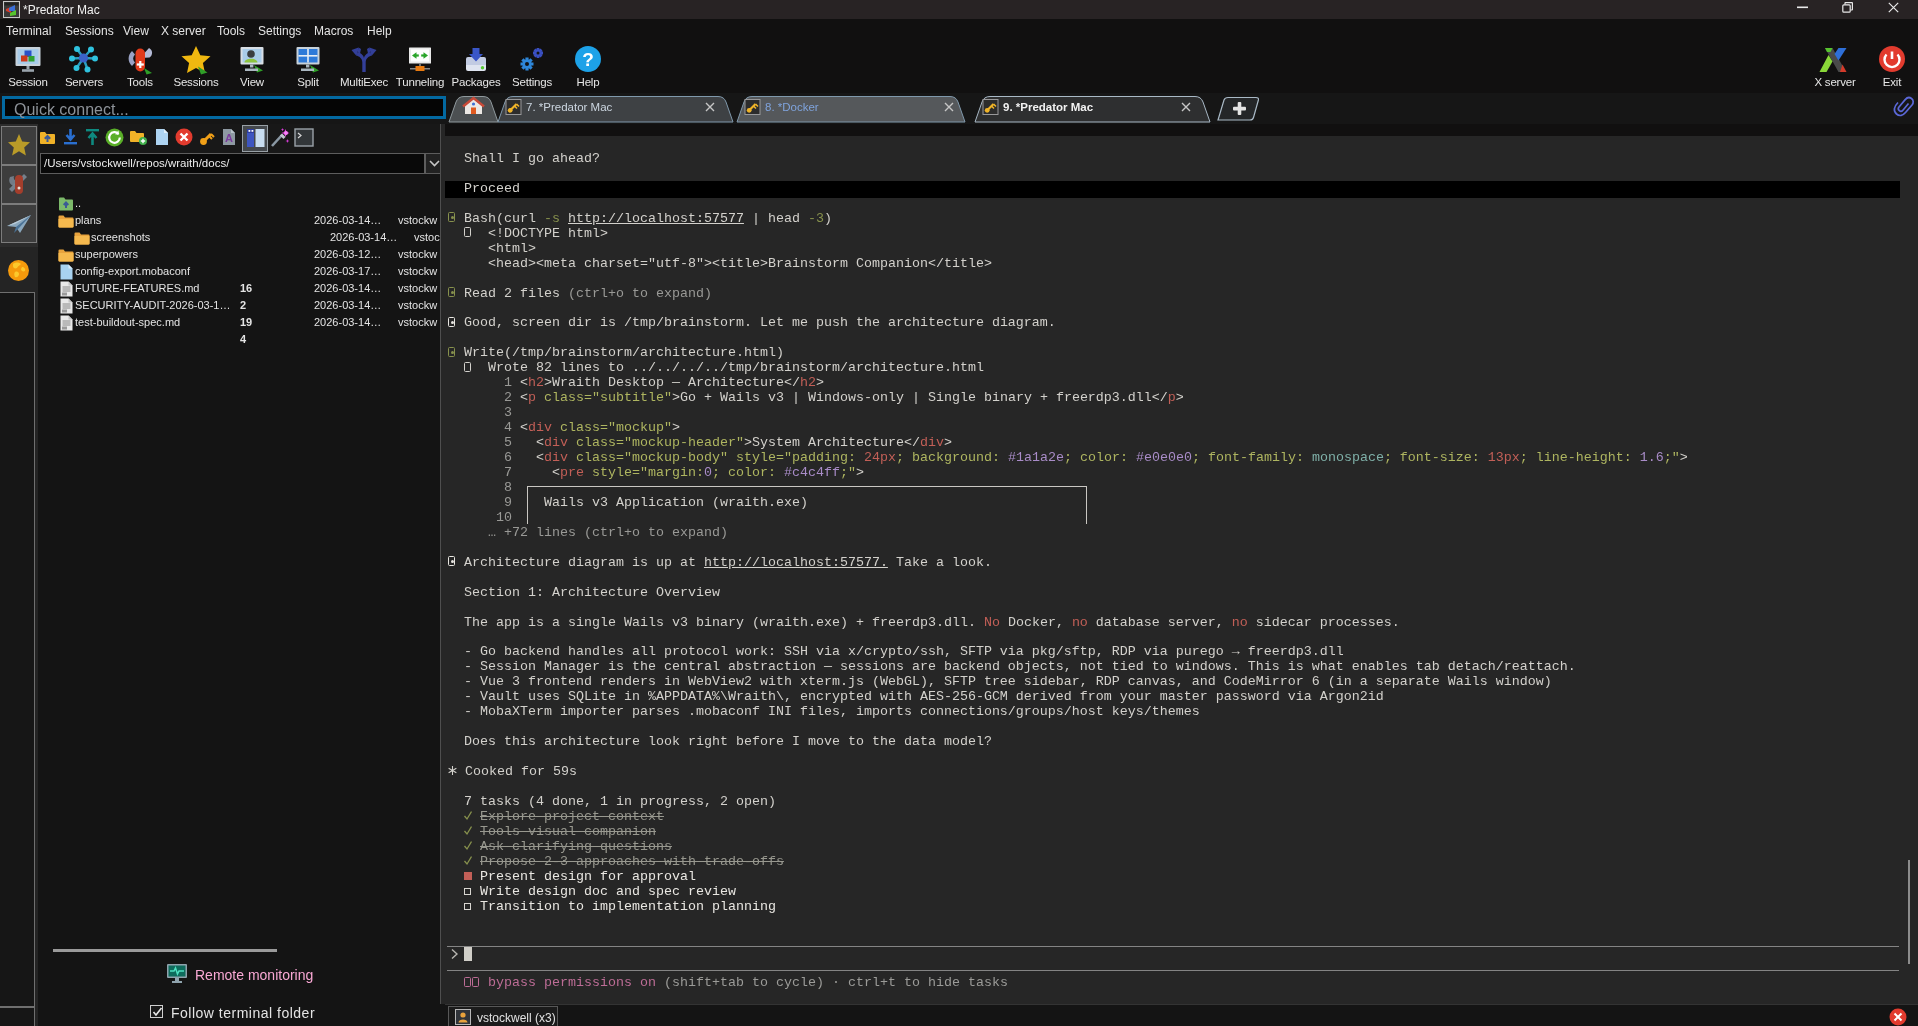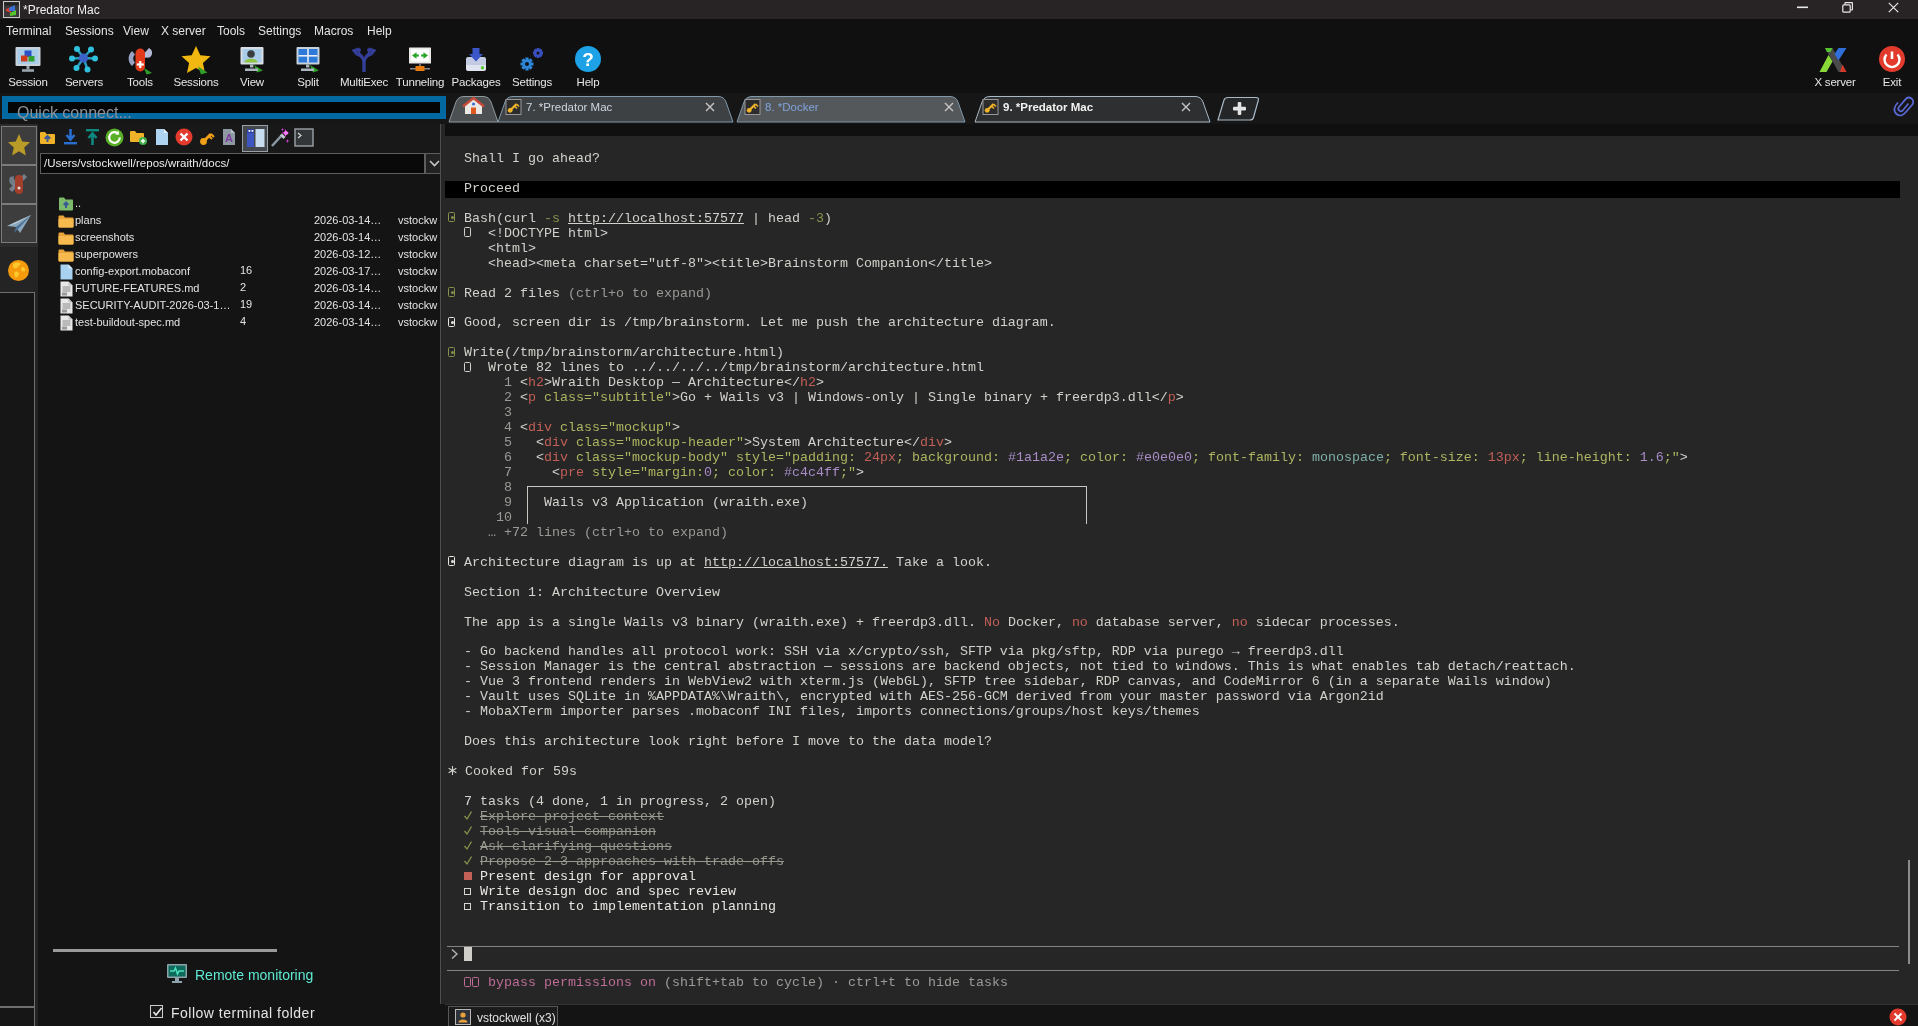--- a/index.html
+++ b/index.html
@@ -16,37 +16,37 @@
 #menubar span { position:absolute; top:5px; font-size:12px; color:#e4e4e4; }
 
 
 #toolbar { position:absolute; left:0; top:43px; width:1918px; height:50px; background:#111010; }
 .tbi { position:absolute; top:0; width:56px; height:50px; text-align:center; }
 .tbi svg { display:block; margin:2px auto 0 auto; }
 .tbi .lbl { display:block; font-size:11.5px; color:#e6e6e6; margin-top:1px; letter-spacing:-0.2px;}
 
 
 #qcrow { position:absolute; left:0; top:93px; width:1918px; height:31px; background:#161616; }
-#qc { position:absolute; left:2px; top:3px; width:444px; height:23px; background:#050505; border:6px solid #0369a1; }
+#qc { position:absolute; left:2px; top:3px; width:444px; height:23px; background:#050505; border:3px solid #0369a1; }
 #qc span { position:absolute; left:9px; top:2px; font-size:16px; color:#8d9298; }
 
 
 #strip { position:absolute; left:0; top:124px; width:38px; height:902px; background:#242424; }
 .stripbox { position:absolute; left:1px; width:36px; height:39px; background:#3d3d3d; border:1px solid #7c7c7c; }
 
 
 #fpanel { position:absolute; left:38px; top:124px; width:407px; height:902px; background:#141414; }
 #ftool { position:absolute; left:0; top:0; width:407px; height:29px; background:#181818; }
 #fpath { position:absolute; left:2px; top:29px; width:385px; height:21px; background:#090909; border:1px solid #5d5d5d; color:#ececec; font-size:11.5px; padding:3px 0 0 3px; }
 #fdrop { position:absolute; left:387px; top:29px; width:18px; height:21px; background:#222; border:1px solid #5d5d5d; }
 #fhead { position:absolute; left:0; top:48px; width:405px; height:23px; background:#2e3133; color:#d6d6d6; font-size:11.5px; }
 .hsep { position:absolute; top:2px; width:1px; height:18px; background:#5a5f62; }
 .frow { position:absolute; left:0; width:405px; height:17px; color:#e4e4e4; font-size:11px; }
 .frow .nm { position:absolute; left:37px; top:1px; }
-.frow .sz { position:absolute; left:202px; top:0; }
+.frow .sz { position:absolute; left:202px; top:18px;font-weight:bold; }
 .frow .dt { position:absolute; left:276px; top:1px; }
 .frow .ow { position:absolute; left:360px; top:1px; }
 
 
 #term { position:absolute; left:445px; top:136px; width:1473px; height:880px; background:#262626; }
 #termtext { position:absolute; left:3px; top:16px; font-family:"Liberation Mono", monospace; font-size:13.333px; line-height:14.95px; color:#d3d1cc; white-space:pre; }
 .dim { color:#999996; }
 .grn { color:#87914d; }
 .red { color:#c25f57; }
 .ppl { color:#a98cc8; }
@@ -397,21 +397,21 @@
     </div>
     <div class="frow" style="top:89px;">
       <svg class="abs folder" style="left:20px;top:1px;" width="16" height="15" viewBox="0 0 16 15">
           <path d="M0.5 2.5 Q0.5 1.5 1.5 1.5 L5.5 1.5 L7 3.5 L14.5 3.5 Q15.5 3.5 15.5 4.5 L15.5 12.5 Q15.5 13.5 14.5 13.5 L1.5 13.5 Q0.5 13.5 0.5 12.5 Z" fill="#e8a33d"></path>
           <path d="M0.5 5 L15.5 5 L15.5 12.5 Q15.5 13.5 14.5 13.5 L1.5 13.5 Q0.5 13.5 0.5 12.5 Z" fill="#f5b94e"></path>
         </svg>
       <span class="nm">plans</span>
         <span class="dt">2026-03-14…</span>
         <span class="ow">vstockw</span>
     </div>
-    <div class="frow" style="top:106px;">
+    <div class="frow" style="top:106px;margin-left:16px;">
       <svg class="abs" style="left:20px;top:1px;" width="16" height="15" viewBox="0 0 16 15">
           <path d="M0.5 2.5 Q0.5 1.5 1.5 1.5 L5.5 1.5 L7 3.5 L14.5 3.5 Q15.5 3.5 15.5 4.5 L15.5 12.5 Q15.5 13.5 14.5 13.5 L1.5 13.5 Q0.5 13.5 0.5 12.5 Z" fill="#e8a33d"></path>
           <path d="M0.5 5 L15.5 5 L15.5 12.5 Q15.5 13.5 14.5 13.5 L1.5 13.5 Q0.5 13.5 0.5 12.5 Z" fill="#f5b94e"></path>
         </svg>
       <span class="nm">screenshots</span>
         <span class="dt">2026-03-14…</span>
         <span class="ow">vstockw</span>
     </div>
     <div class="frow" style="top:123px;">
       <svg class="abs" style="left:20px;top:1px;" width="16" height="15" viewBox="0 0 16 15">
@@ -471,21 +471,21 @@
   </div>
   <div style="position:absolute;left:15px;top:825px;width:224px;height:3px;background:#9a9a9a;"></div>
   <div style="position:absolute;left:128px;top:840px;width:200px;height:22px;">
     <svg width="22" height="20" viewBox="0 0 22 20" style="position:absolute;left:0;top:0;">
         <rect x="1" y="0" width="20" height="14" rx="1" fill="#8fa3ad"></rect>
         <rect x="2.5" y="1.5" width="17" height="11" fill="#0e6b5c"></rect>
         <path d="M4 7 L8 7 L9.5 4 L11.5 10 L13 7 L18 7" stroke="#4ee0c0" stroke-width="1.5" fill="none"></path>
         <rect x="9" y="14" width="4" height="3" fill="#8fa3ad"></rect>
         <rect x="6" y="17" width="10" height="2" fill="#8fa3ad"></rect>
       </svg>
-    <span style="position:absolute;left:29px;top:3px;font-size:14px;color:#5eead4;">Remote monitoring</span>
+    <span style="position:absolute;left:29px;top:3px;font-size:14px;color:#f9a8d4;">Remote monitoring</span>
   </div>
   <div style="position:absolute;left:112px;top:880px;width:220px;height:18px;">
     <span style="position:absolute;left:0;top:1px;width:13px;height:13px;border:1px solid #cfcfcf;background:#1a1a1a;"></span>
     <svg width="11" height="10" viewBox="0 0 11 10" style="position:absolute;left:2px;top:3px;">
         <path d="M1.5 5 L4 8 L9.5 1" stroke="#e8e8e8" stroke-width="1.6" fill="none"></path>
       </svg>
     <span style="position:absolute;left:21px;top:1px;font-size:14px;color:#e4e4e4;letter-spacing:0.5px;">Follow terminal folder</span>
   </div>
 </div>
 

